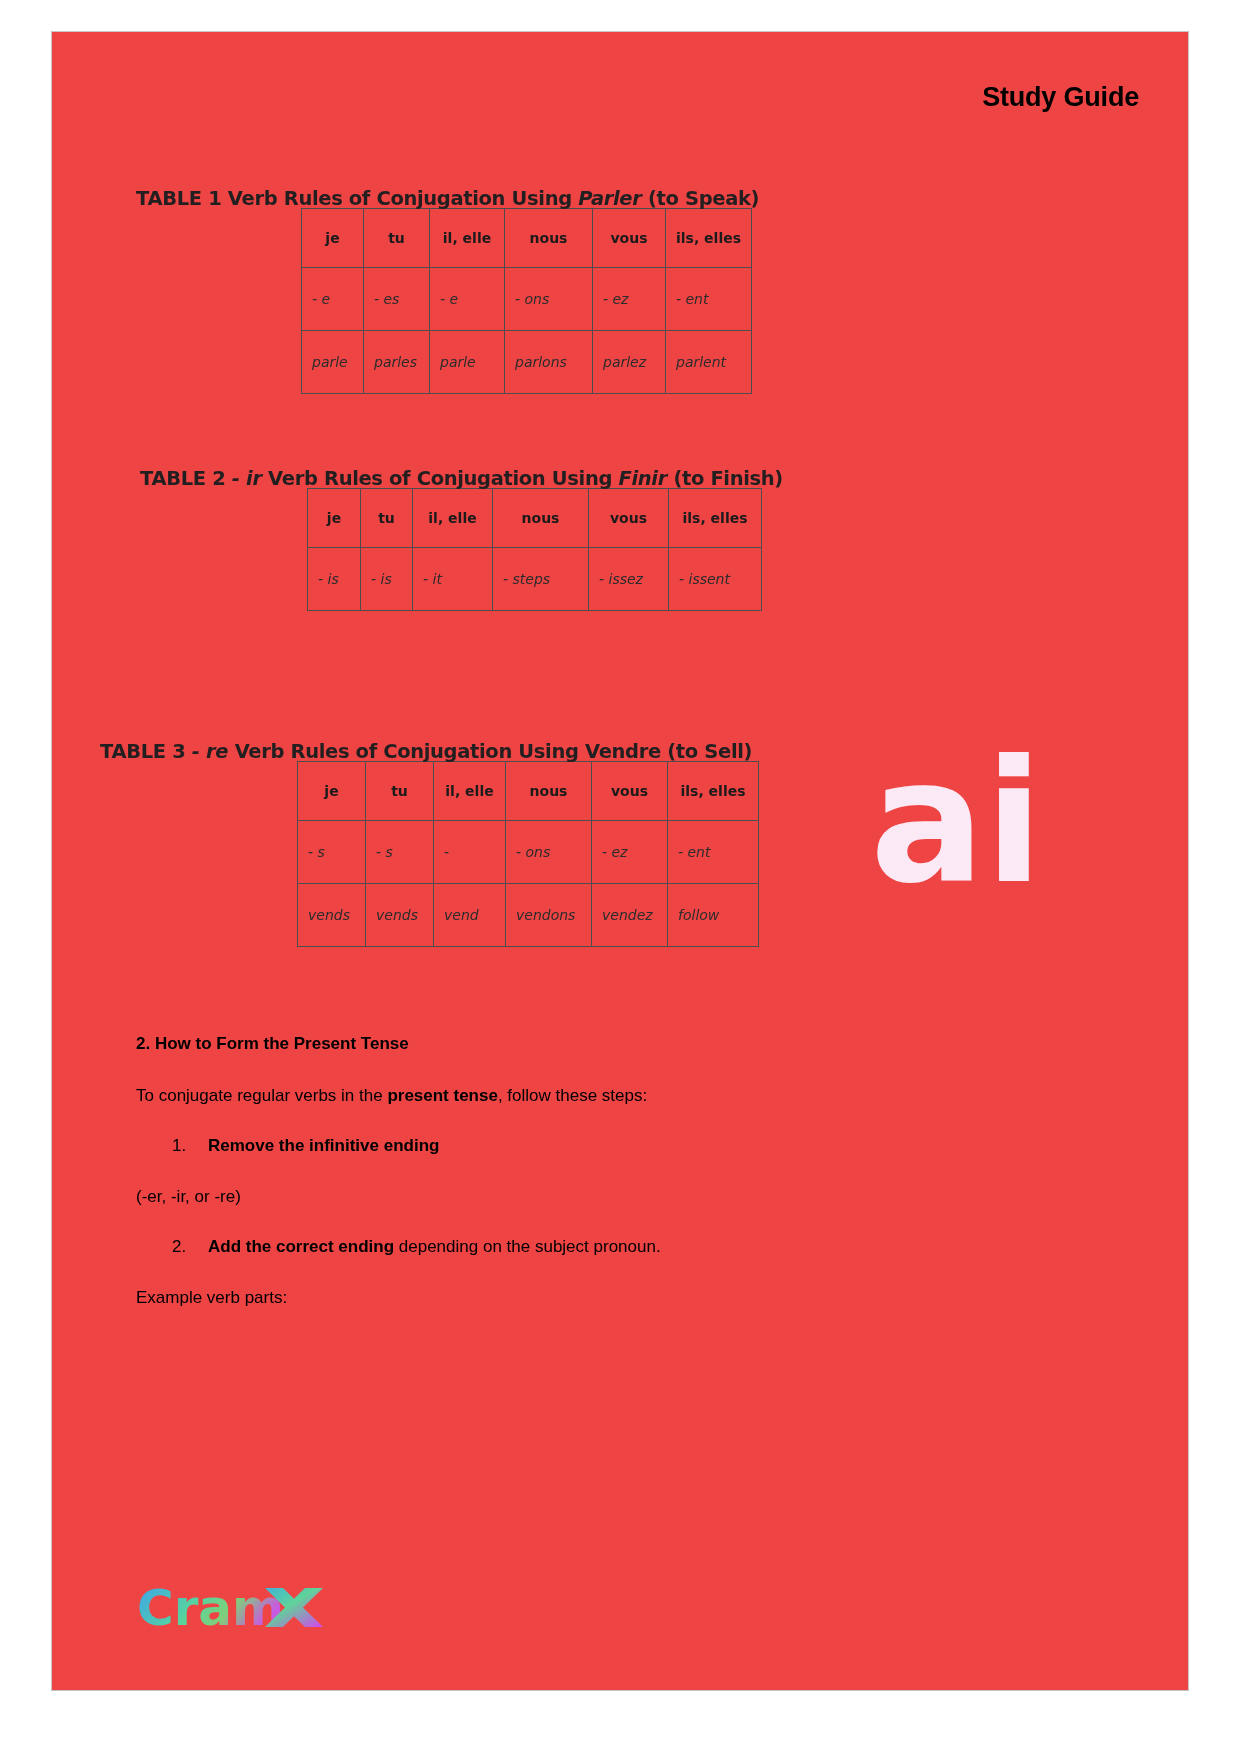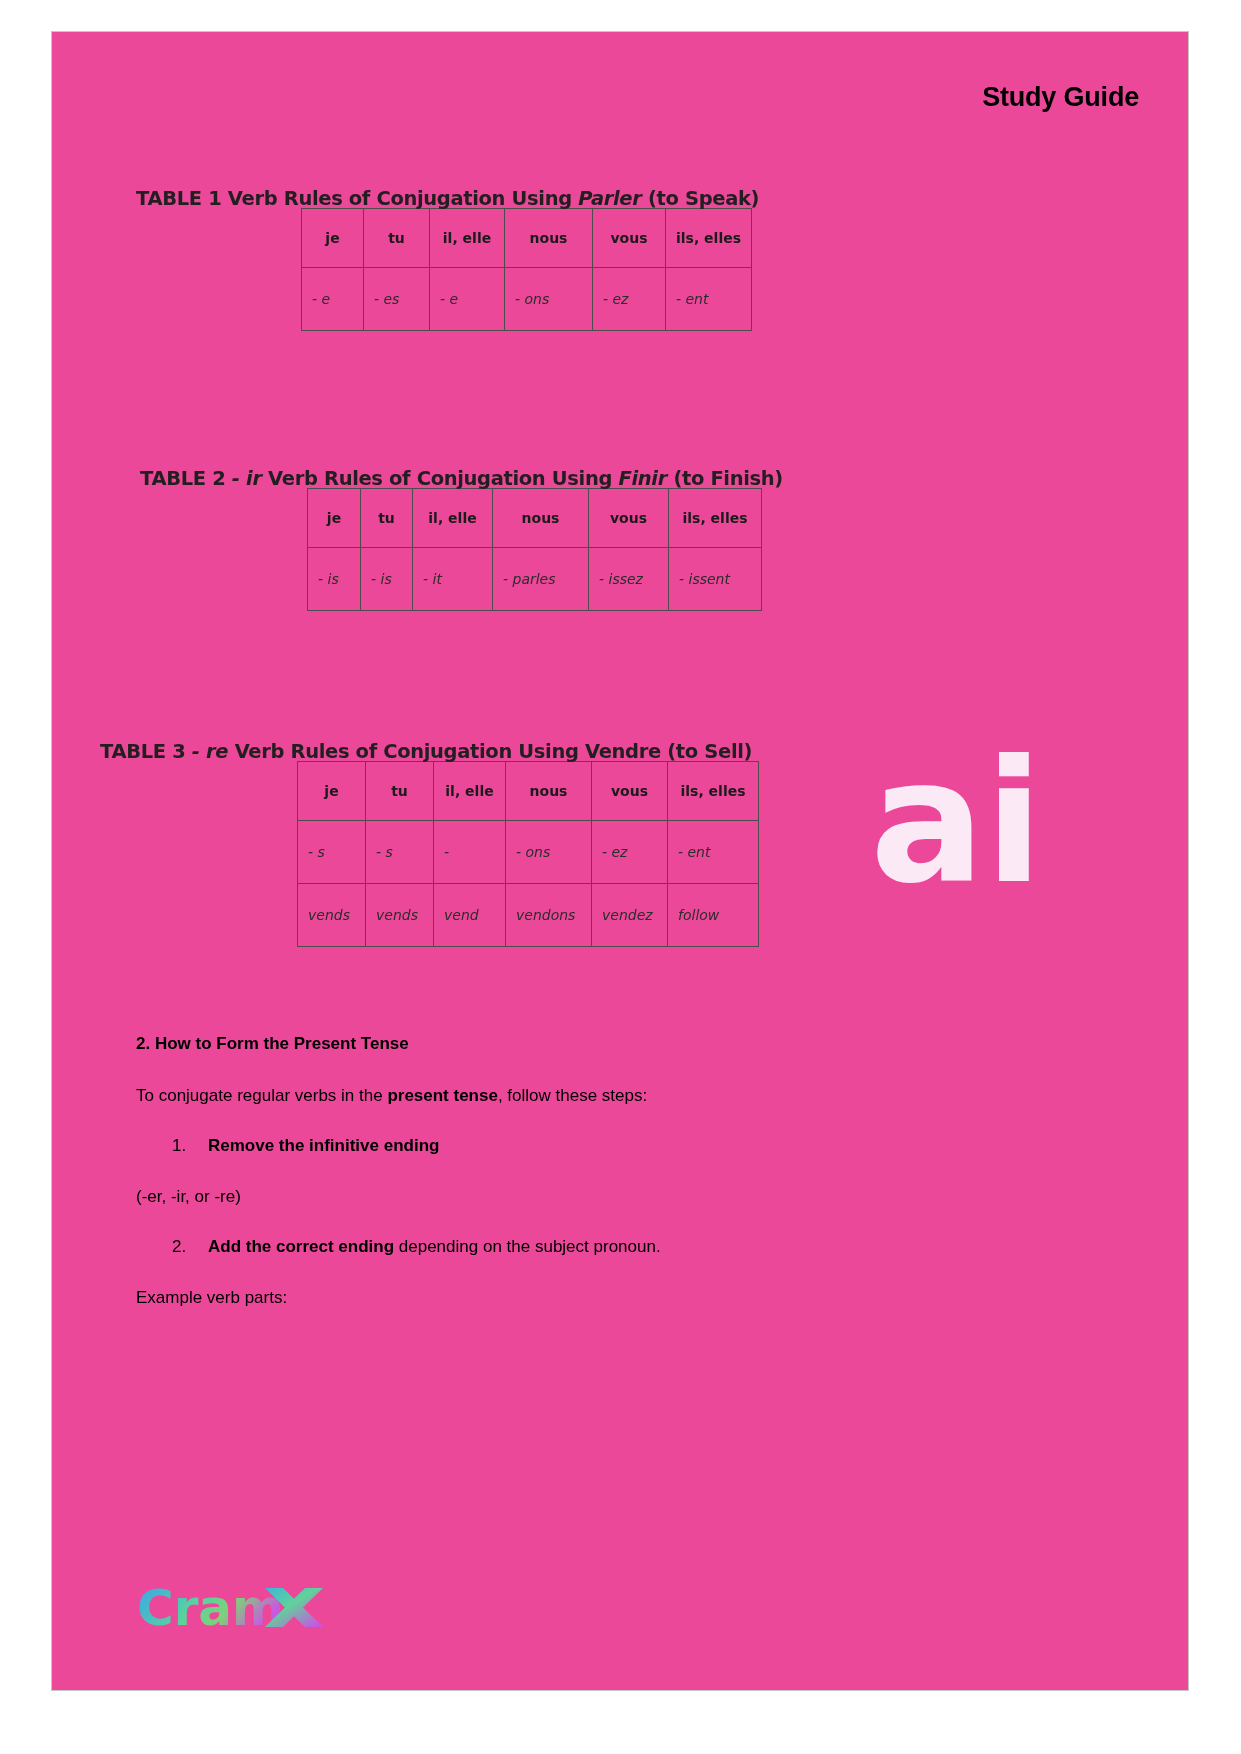--- a/index.html
+++ b/index.html
@@ -13,21 +13,21 @@
     font-family: "Liberation Sans", sans-serif;
     position: relative;
     overflow: hidden;
   }
   .page {
     position: absolute;
     left: 51px;
     top: 31px;
     width: 1138px;
     height: 1660px;
-    background: #ec4899;
+    background: #ef4444;
     border: 1px solid #c6c6c6;
     box-sizing: border-box;
     overflow: hidden;
   }
   
   .doc-header {
     position: absolute;
     right: 49px;
     top: 50px;
     font-size: 27px;
@@ -165,20 +165,28 @@
         <td>ils, elles</td>
       </tr>
       <tr class="body">
         <td>- e</td>
         <td>- es</td>
         <td>- e</td>
         <td>- ons</td>
         <td>- ez</td>
         <td>- ent</td>
       </tr>
+      <tr class="body">
+        <td>parle</td>
+        <td>parles</td>
+        <td>parle</td>
+        <td>parlons</td>
+        <td>parlez</td>
+        <td>parlent</td>
+      </tr>
     </tbody>
       </table>
   </div>
 
   <div class="tbl-block" style="top:435px;">
     <div class="tbl-title" style="margin-left:88px;">
       <span>TABLE 2</span><span>&nbsp;</span><span class="it">- ir</span><span> Verb Rules of Conjugation Using </span><span class="it">Finir</span><span> (to Finish)</span>
     </div>
     <table class="conj-table" style="margin-left:255px;">
       <colgroup>
@@ -195,21 +203,21 @@
         <td>tu</td>
         <td>il, elle</td>
         <td>nous</td>
         <td>vous</td>
         <td>ils, elles</td>
       </tr>
       <tr class="body">
         <td>- is</td>
         <td>- is</td>
         <td>- it</td>
-        <td>- parles</td>
+        <td>- steps</td>
         <td>- issez</td>
         <td>- issent</td>
       </tr>
     </tbody>
       </table>
   </div>
 
   <div class="tbl-block" style="top:708px;">
     <div class="tbl-title" style="margin-left:48px;">
       <span>TABLE 3</span><span>&nbsp;</span><span class="it">- re</span><span> Verb Rules of Conjugation Using Vendre (to Sell)</span>

